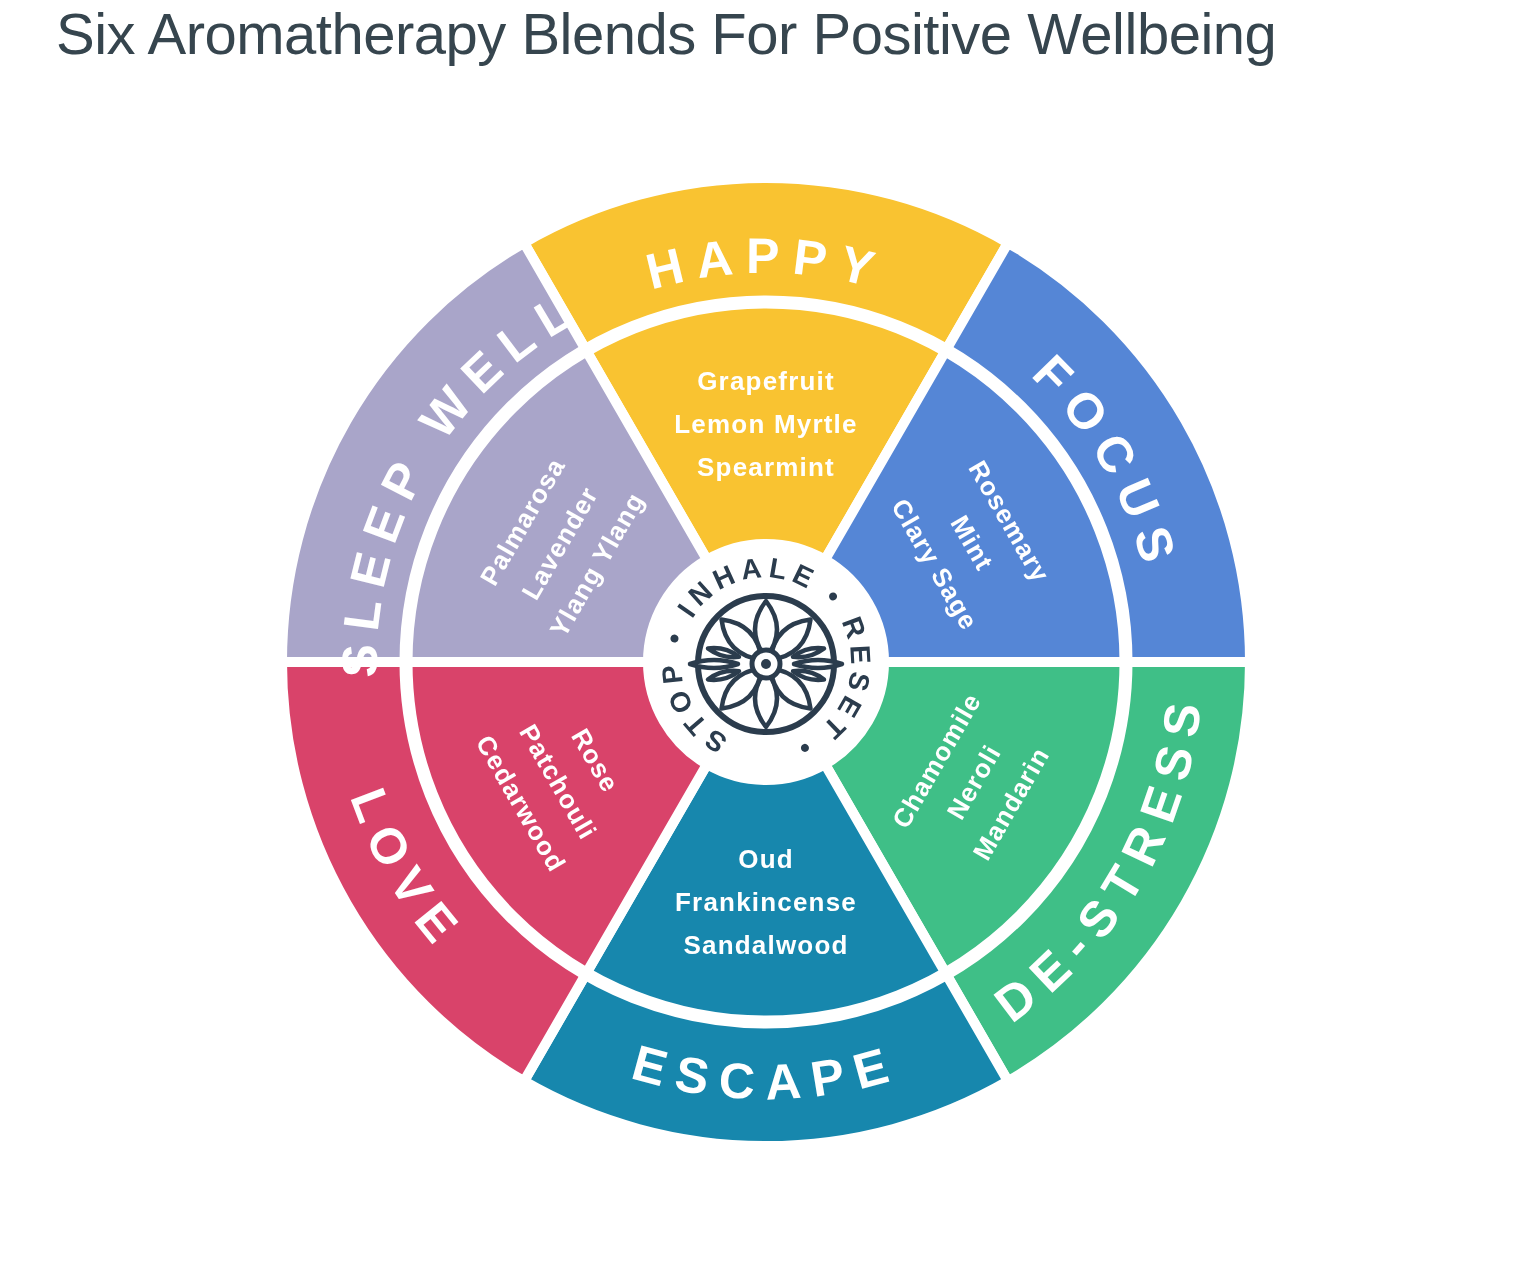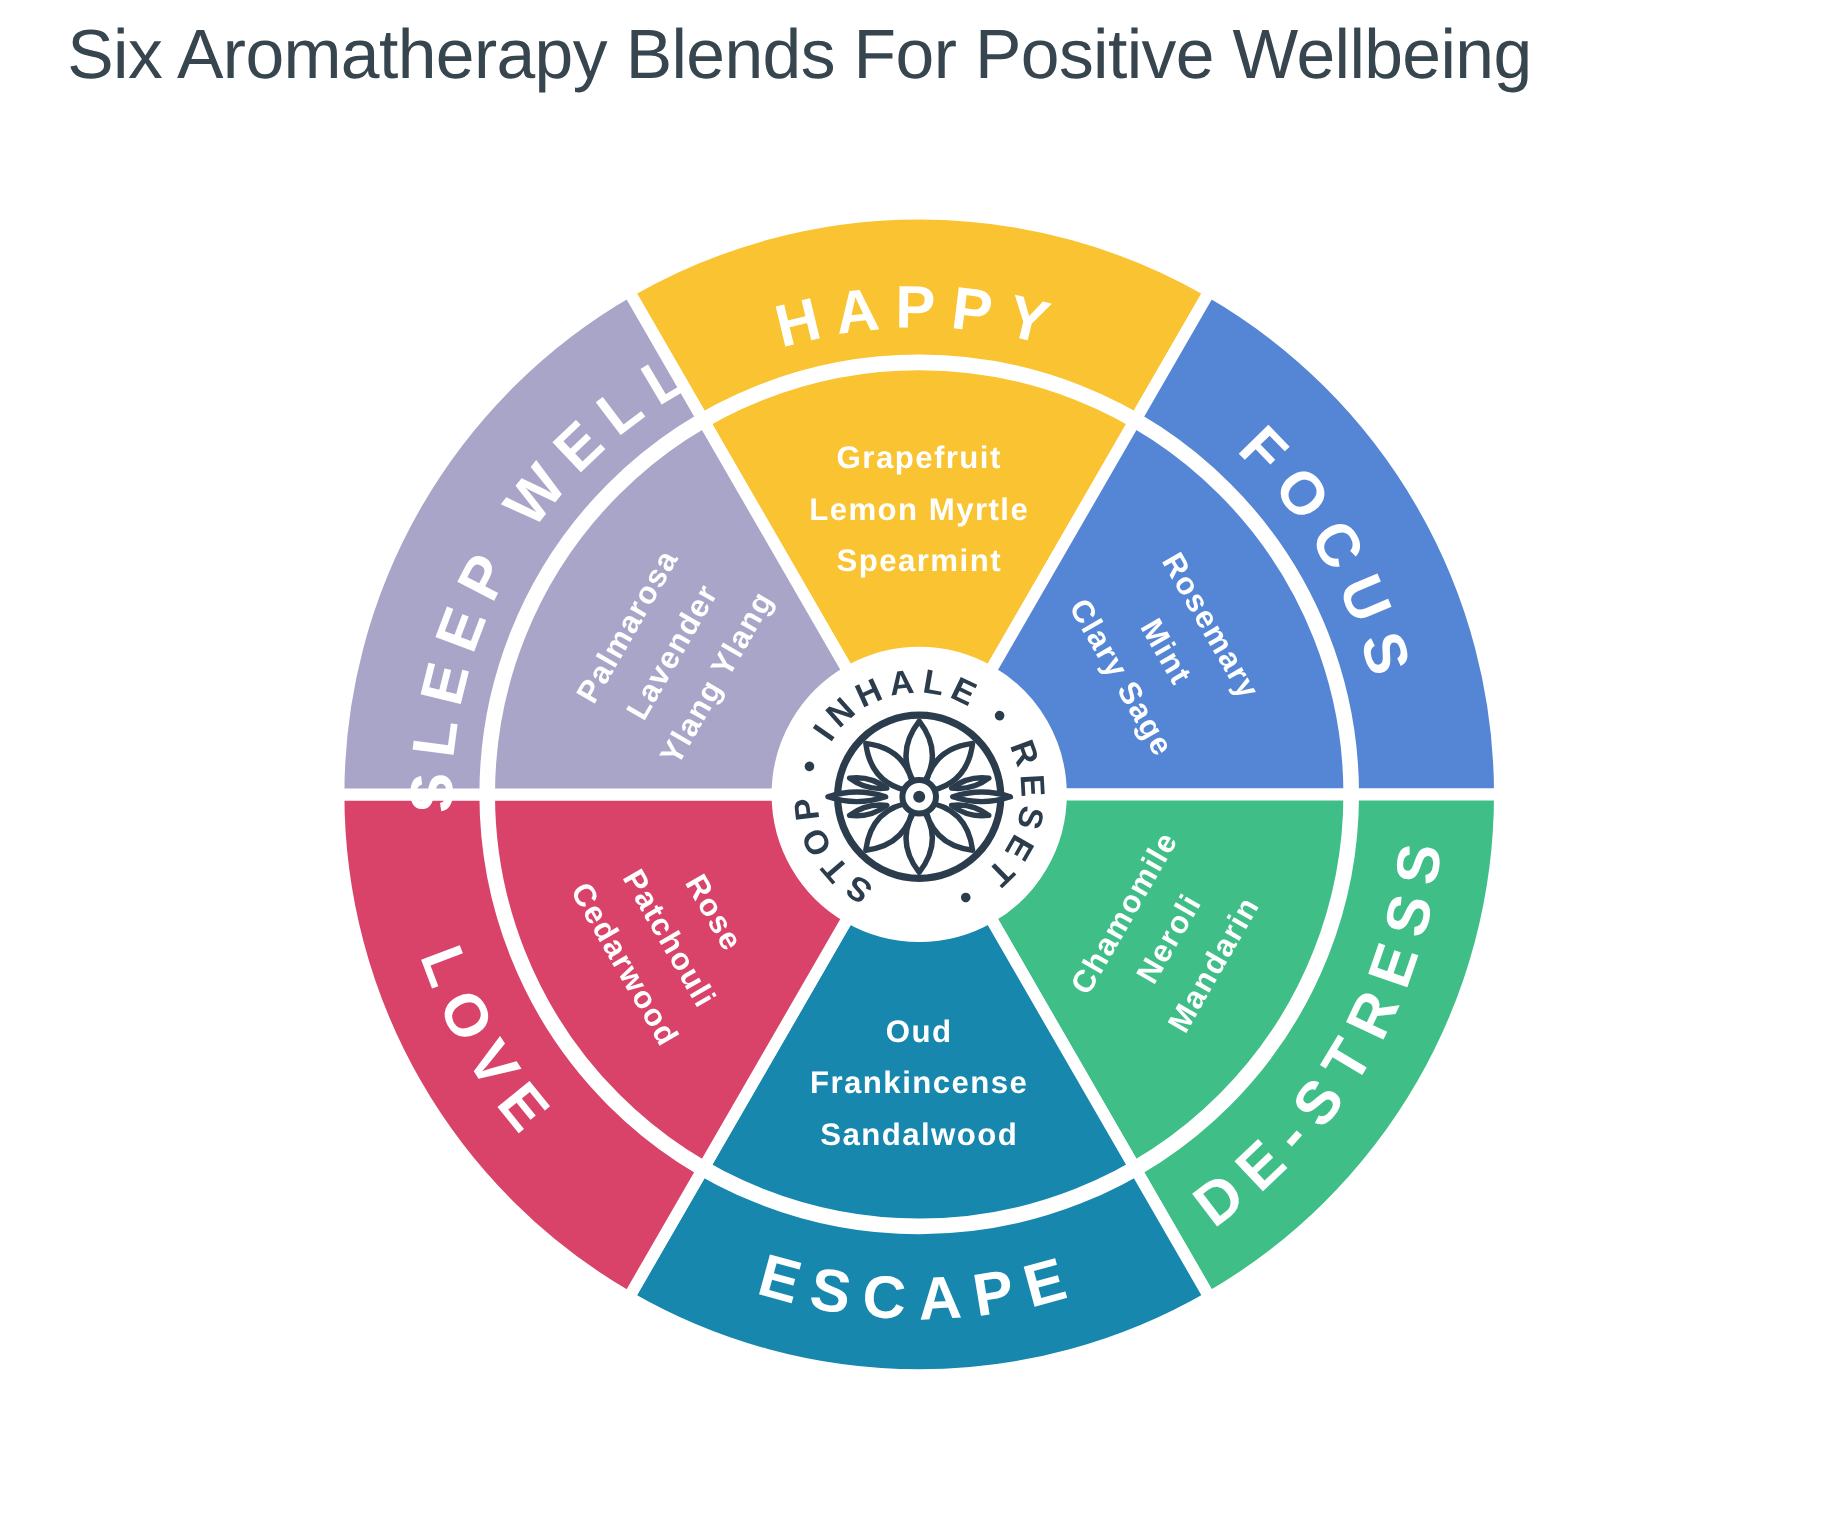--- a/index.html
+++ b/index.html
@@ -1,21 +1,21 @@
 <!DOCTYPE html>
 <html><head>
 <meta charset="utf-8">
 <style>
   html,body{margin:0;padding:0;}
   body{
     width:1525px;height:1267px;background:#FFFFFF;position:relative;
     font-family:"Liberation Sans", sans-serif;overflow:hidden;
   }
   .page-title{
-    position:absolute;left:56px;top:12px;margin:0;
+    position:absolute;left:56px;top:0;margin:0;
     font-size:58px;font-weight:400;letter-spacing:-0.5px;white-space:nowrap;
   }
   #wheel-mount{position:absolute;left:0;top:0;width:1525px;height:1267px;}
   #wheel-mount svg text{font-family:"Liberation Sans", sans-serif;}
 </style>
 </head>
 <body>
 
 <h1 class="page-title" style="color: rgb(54, 69, 78);">Six Aromatherapy Blends For Positive Wellbeing</h1>
 <div id="wheel-mount"><svg width="1525" height="1267" viewBox="0 0 1525 1267">

